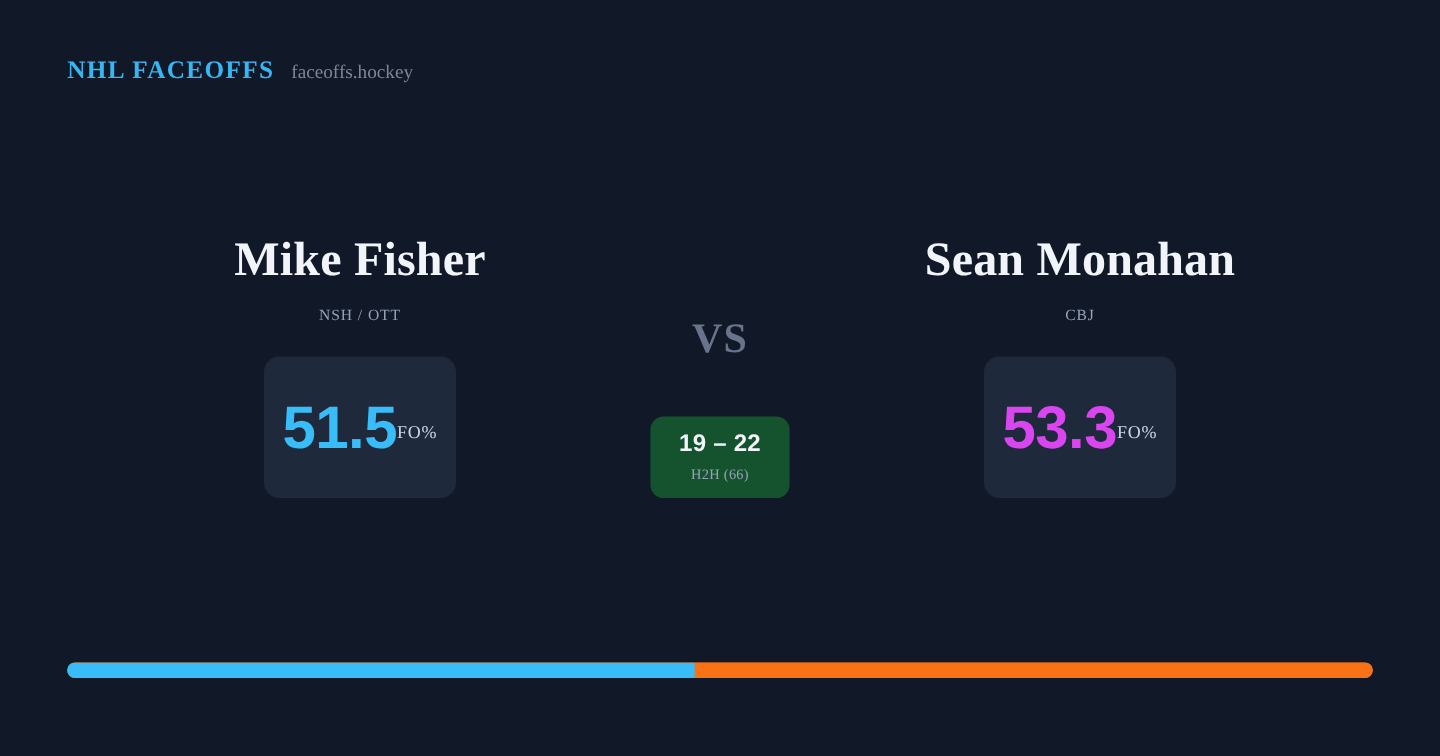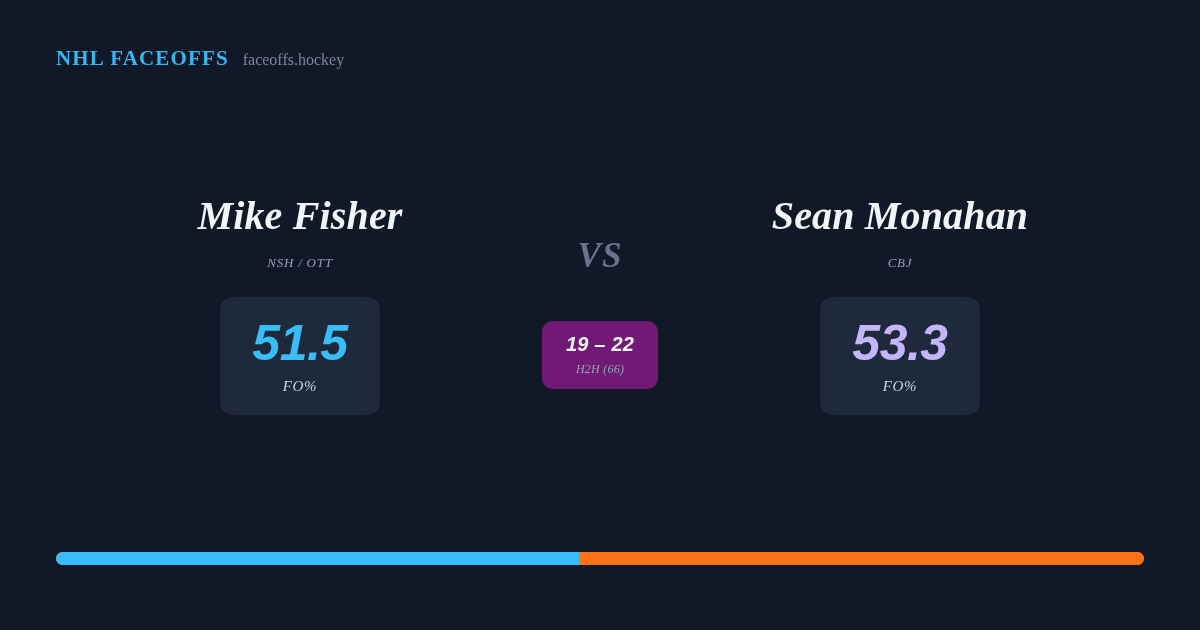--- a/index.html
+++ b/index.html
@@ -34,23 +34,22 @@
     color:#7c8798;
     white-space:nowrap;
   }
 
   
   .matchup {
     position:absolute;
     left:0; right:0;
     top:196px;
     display:flex;
-    align-items:flex-start;
+    align-items:flex-end;
     justify-content:center;
-    font-style:italic;
   }
   .side {
     width:400px;
     display:flex;
     flex-direction:column;
     align-items:center;
   }
   .center-col {
     width:200px;
     display:flex;
@@ -77,21 +76,21 @@
     white-space:nowrap;
   }
 
   .stat-card {
     margin-top:26px;
     width:160px;
     height:118px;
     background:#1e293b;
     border-radius:13px;
     display:flex;
-    flex-direction:column;
+    flex-direction:row;
     align-items:center;
     justify-content:center;
   }
   .stat-value {
     font-family:"Liberation Sans", sans-serif;
     font-weight:700;
     font-size:50px;
     line-height:1;
     color:#38bdf8;
     letter-spacing:-0.01em;
@@ -202,31 +201,31 @@
     <div class="player-name">Mike Fisher</div>
     <div class="team">NSH / OTT</div>
     <div class="stat-card" style="background: rgb(30, 41, 59);">
       <div class="stat-value" style="color: rgb(56, 189, 248);">51.5</div>
       <div class="stat-label">FO%</div>
     </div>
   </div>
 
   <div class="center-col">
     <div class="vs">VS</div>
-    <div class="h2h-box" style="background: #701a75; margin-top: 48px;">
+    <div class="h2h-box" style="background: #14532d; margin-top: 48px;">
       <div class="h2h-record">19 – 22</div>
       <div class="h2h-label">H2H (66)</div>
     </div>
   </div>
 
   <div class="side">
     <div class="player-name">Sean Monahan</div>
     <div class="team">CBJ</div>
     <div class="stat-card" style="background: rgb(30, 41, 59);">
-      <div class="stat-value" style="color: #c4b5fd;">53.3</div>
+      <div class="stat-value" style="color: #d946ef;">53.3</div>
       <div class="stat-label">FO%</div>
     </div>
   </div>
 
 </div>
 
 <div class="winprob">
   <div class="wp-bar" style="background: rgb(249, 115, 22);">
     <div class="wp-fill-left" style="width: 48.1%; background: rgb(56, 189, 248);"></div>
     <div class="wp-fill-right" style="background: rgb(249, 115, 22);"></div>

